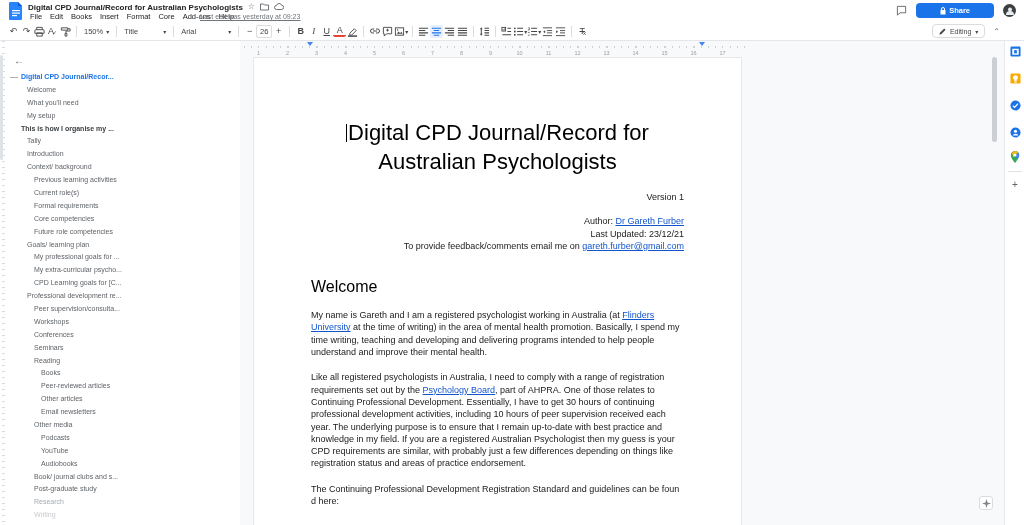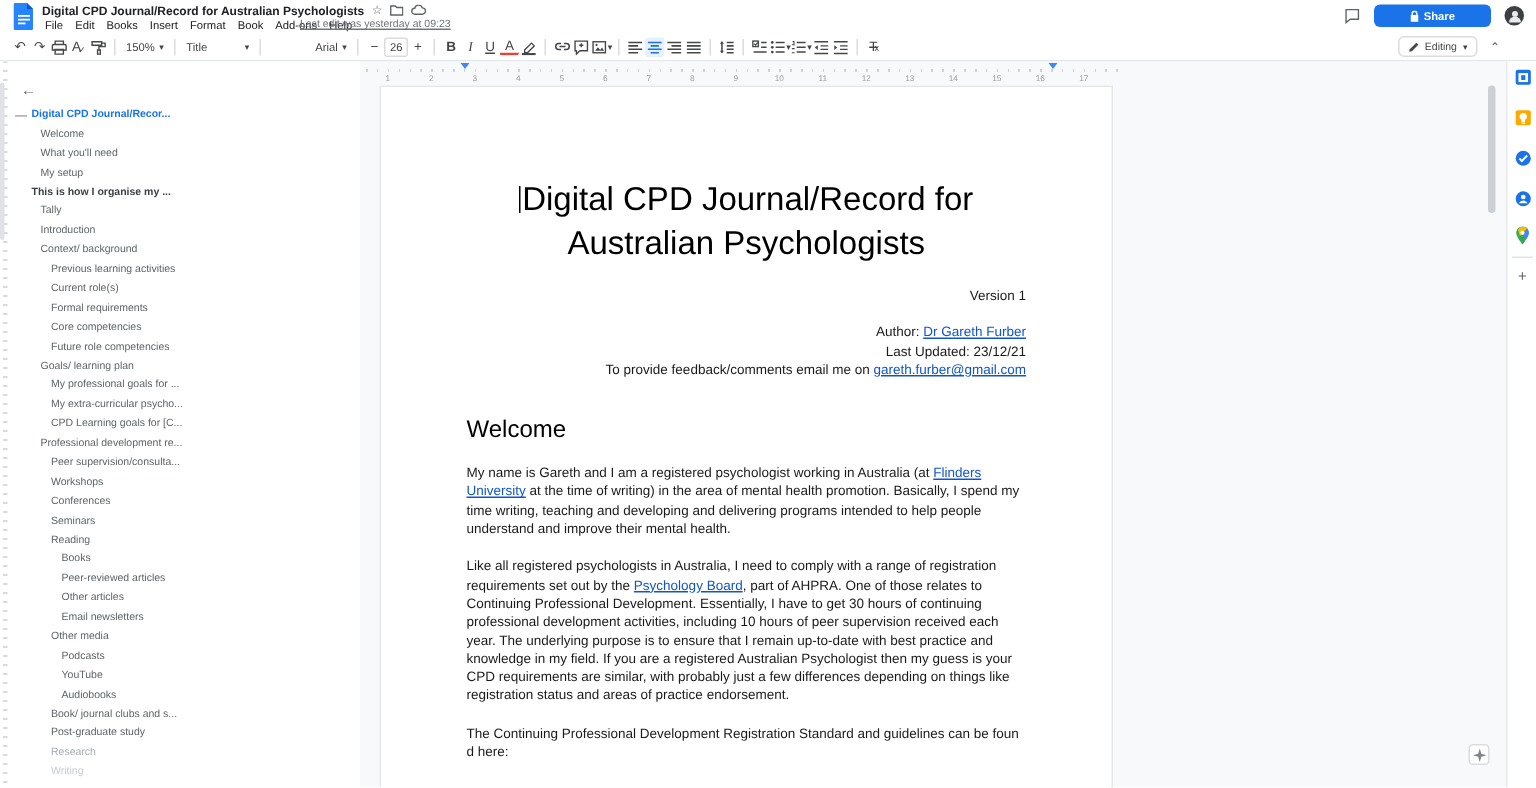--- a/index.html
+++ b/index.html
@@ -110,21 +110,21 @@
           <path d="M2.5 6.5a2 2 0 0 1 0-4 2.6 2.6 0 0 1 5-0.3 1.9 1.9 0 0 1 0 4.3z" fill="none" stroke="#5f6368" stroke-width="0.9"></path>
         </svg>
     </div>
     <div class="menu-row">
 
     <span class="menu-item">File</span>
         <span class="menu-item">Edit</span>
         <span class="menu-item">Books</span>
         <span class="menu-item">Insert</span>
         <span class="menu-item">Format</span>
-        <span class="menu-item">Book</span>
+        <span class="menu-item">Core</span>
         <span class="menu-item">Add-ons</span>
         <span class="menu-item">Help</span>
       </div>
     <span class="last-edit" style="position:absolute; left:190px; top:13px;">Last edit was yesterday at 09:23</span>
     <div class="header-right">
       <svg width="11" height="11" viewBox="0 0 12 12">
           <path d="M1.5 1.5h9v7h-6l-3 2.5z" fill="none" stroke="#5f6368" stroke-width="1"></path>
         </svg>
       <div class="share-btn">
         <svg width="6" height="8" viewBox="0 0 6 8">
@@ -163,21 +163,21 @@
     <span class="t-dd">
         <span>150%</span>
         <span class="caret">▾</span>
       </span>
     <span class="t-sep"></span>
     <span class="t-dd" style="width:48px; justify-content:space-between;">
         <span>Title</span>
         <span class="caret">▾</span>
       </span>
     <span class="t-sep"></span>
-    <span class="t-dd" style="width:56px; justify-content:flex-end;">
+    <span class="t-dd" style="width:56px; justify-content:space-between;">
         <span>Arial</span>
         <span class="caret">▾</span>
       </span>
     <span class="t-sep"></span>
     <span class="t-ic">−</span>
     <span class="t-ic" style="border:1px solid #dadce0; width:16px; font-size:7.5px;">26</span>
     <span class="t-ic">+</span>
     <span class="t-sep"></span>
     <span class="t-ic" style="font-weight:700;">B</span>
     <span class="t-ic" style="font-style:italic; font-family:'Liberation Serif',serif;">I</span>

